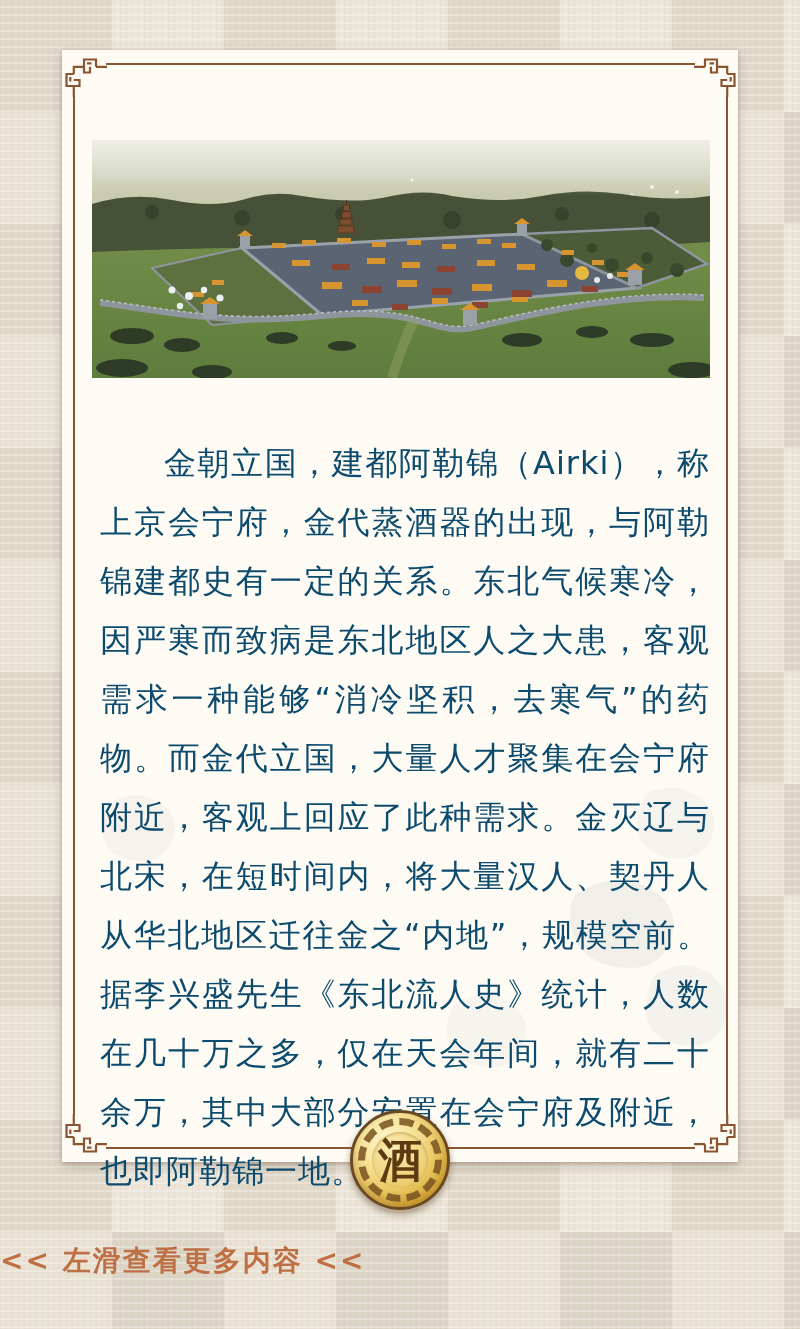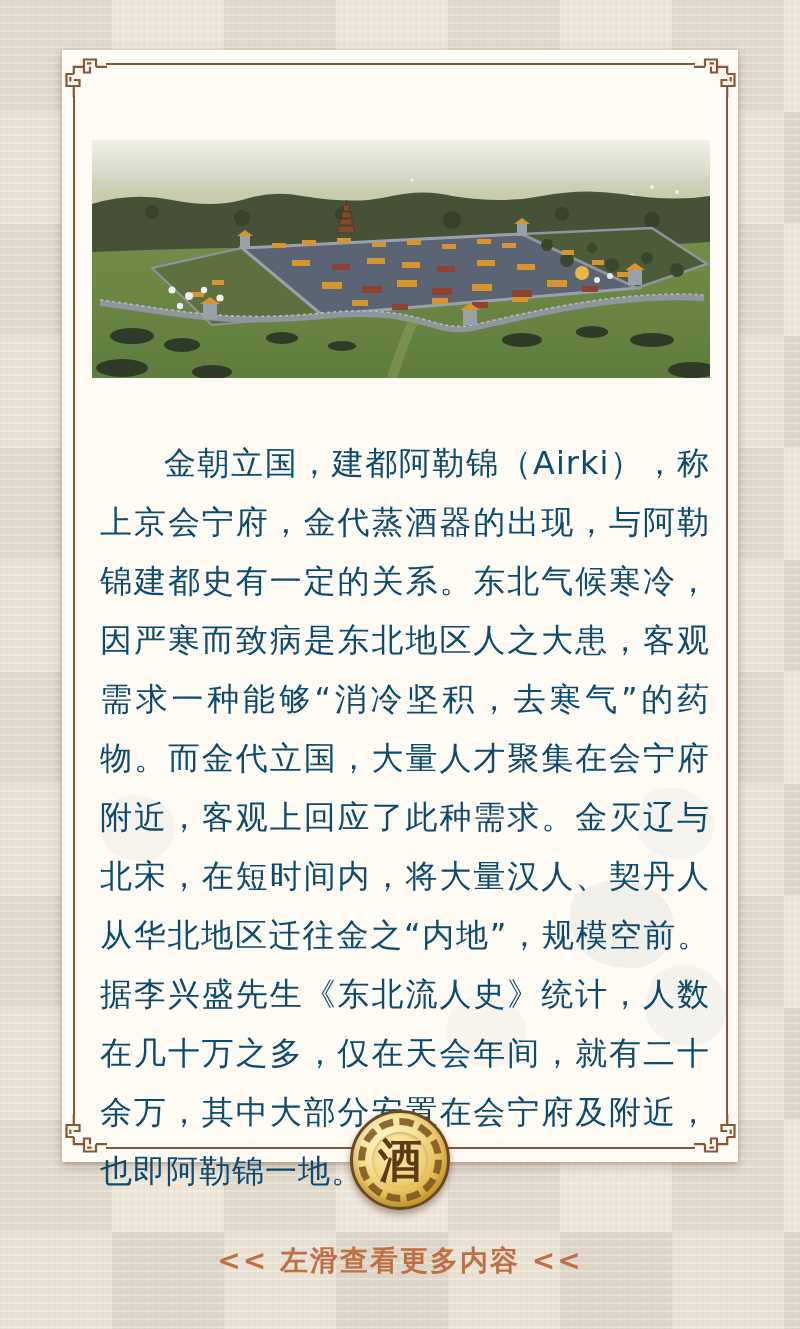--- a/index.html
+++ b/index.html
@@ -63,21 +63,21 @@
     display:flex;align-items:center;justify-content:center;
     box-shadow:inset 0 1px 3px rgba(120,80,20,.4);
   }
   .seal-char{
     font-size:44px;font-weight:bold;color:#5d3a12;line-height:1;
     transform:scaleY(1.04);
   }
   
   .swipe-hint{
     position:absolute;left:0;right:0;top:1242px;
-    text-align:center;font-size:28px;font-weight:bold;
+    text-align:left;font-size:28px;font-weight:bold;
     color:#bf6f44;letter-spacing:2px;
   }
 </style>
 </head>
 <body>
 
 <div class="card">
 
   <div class="fl fl-top"></div>
   <div class="fl fl-bottom"></div>

